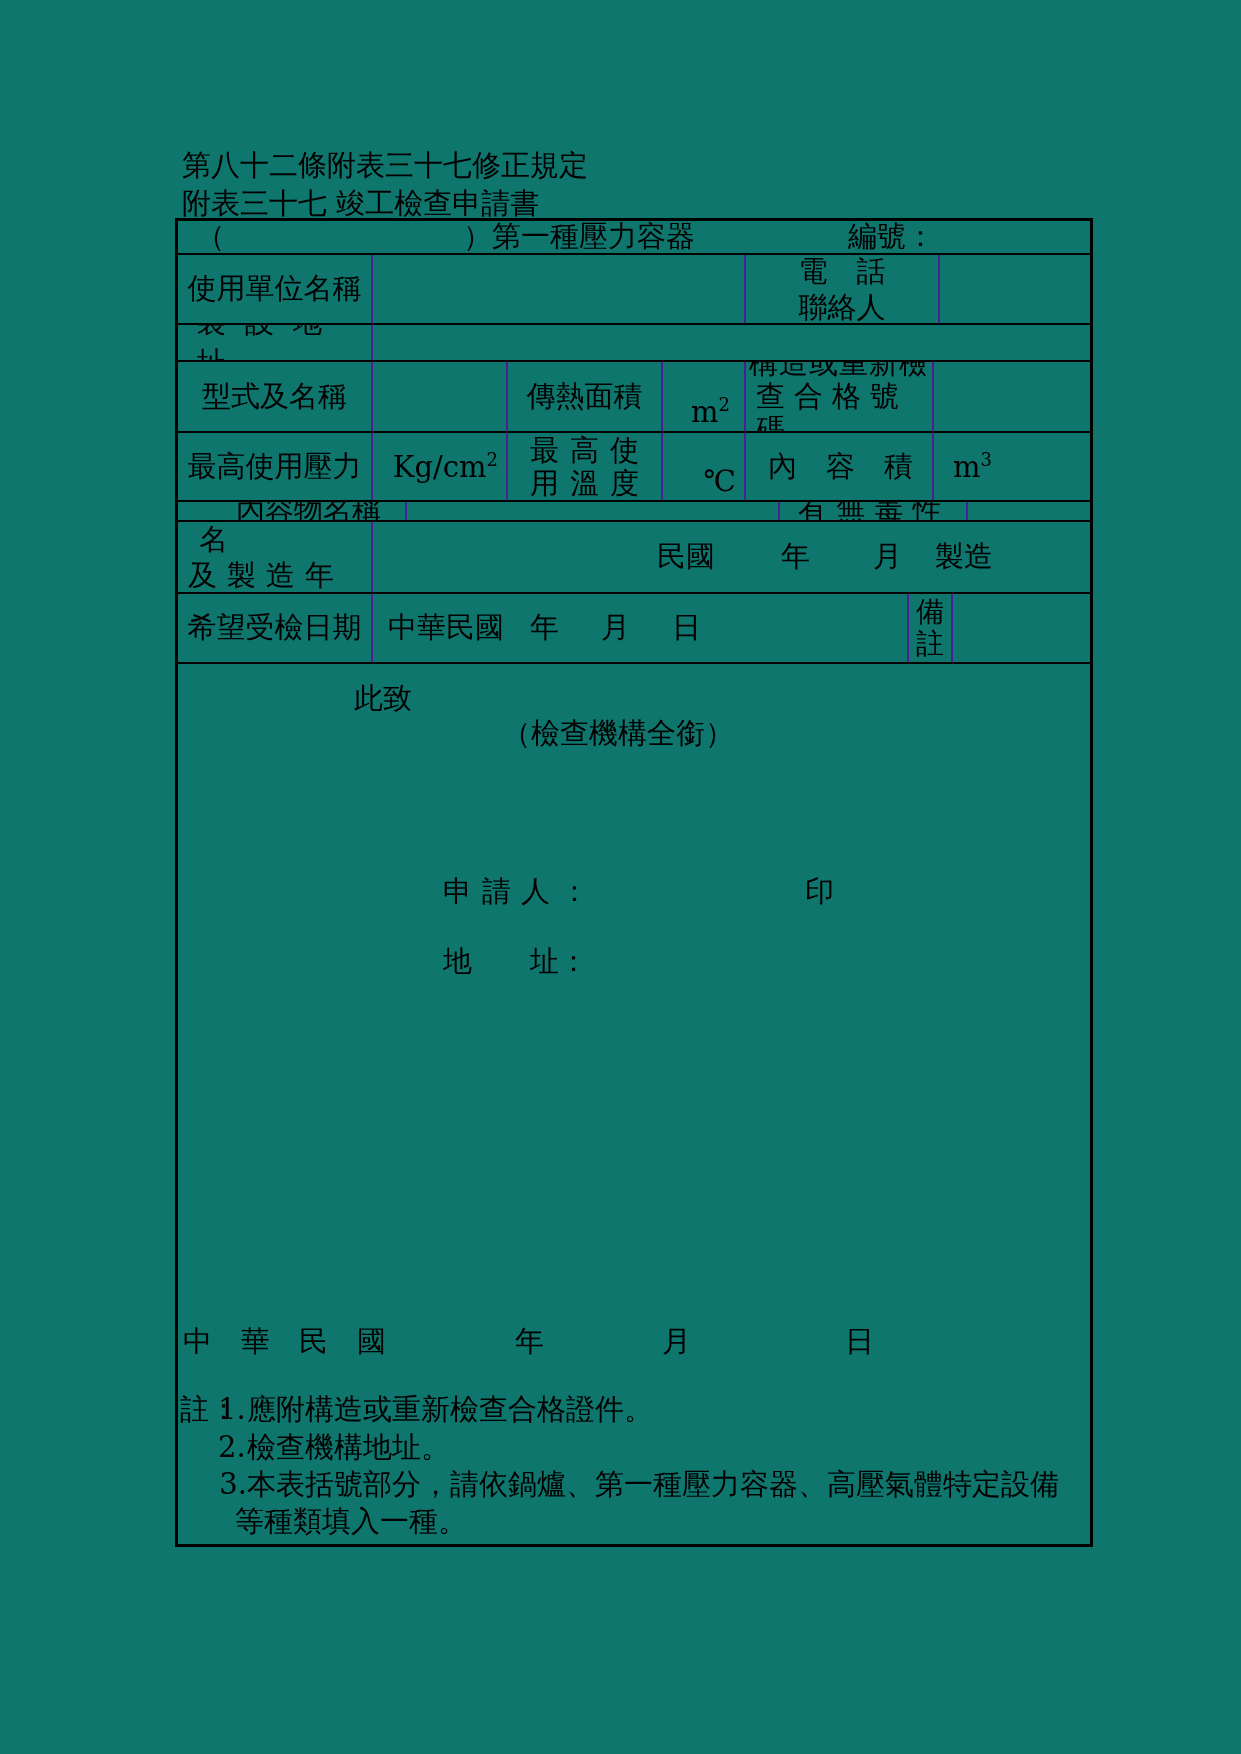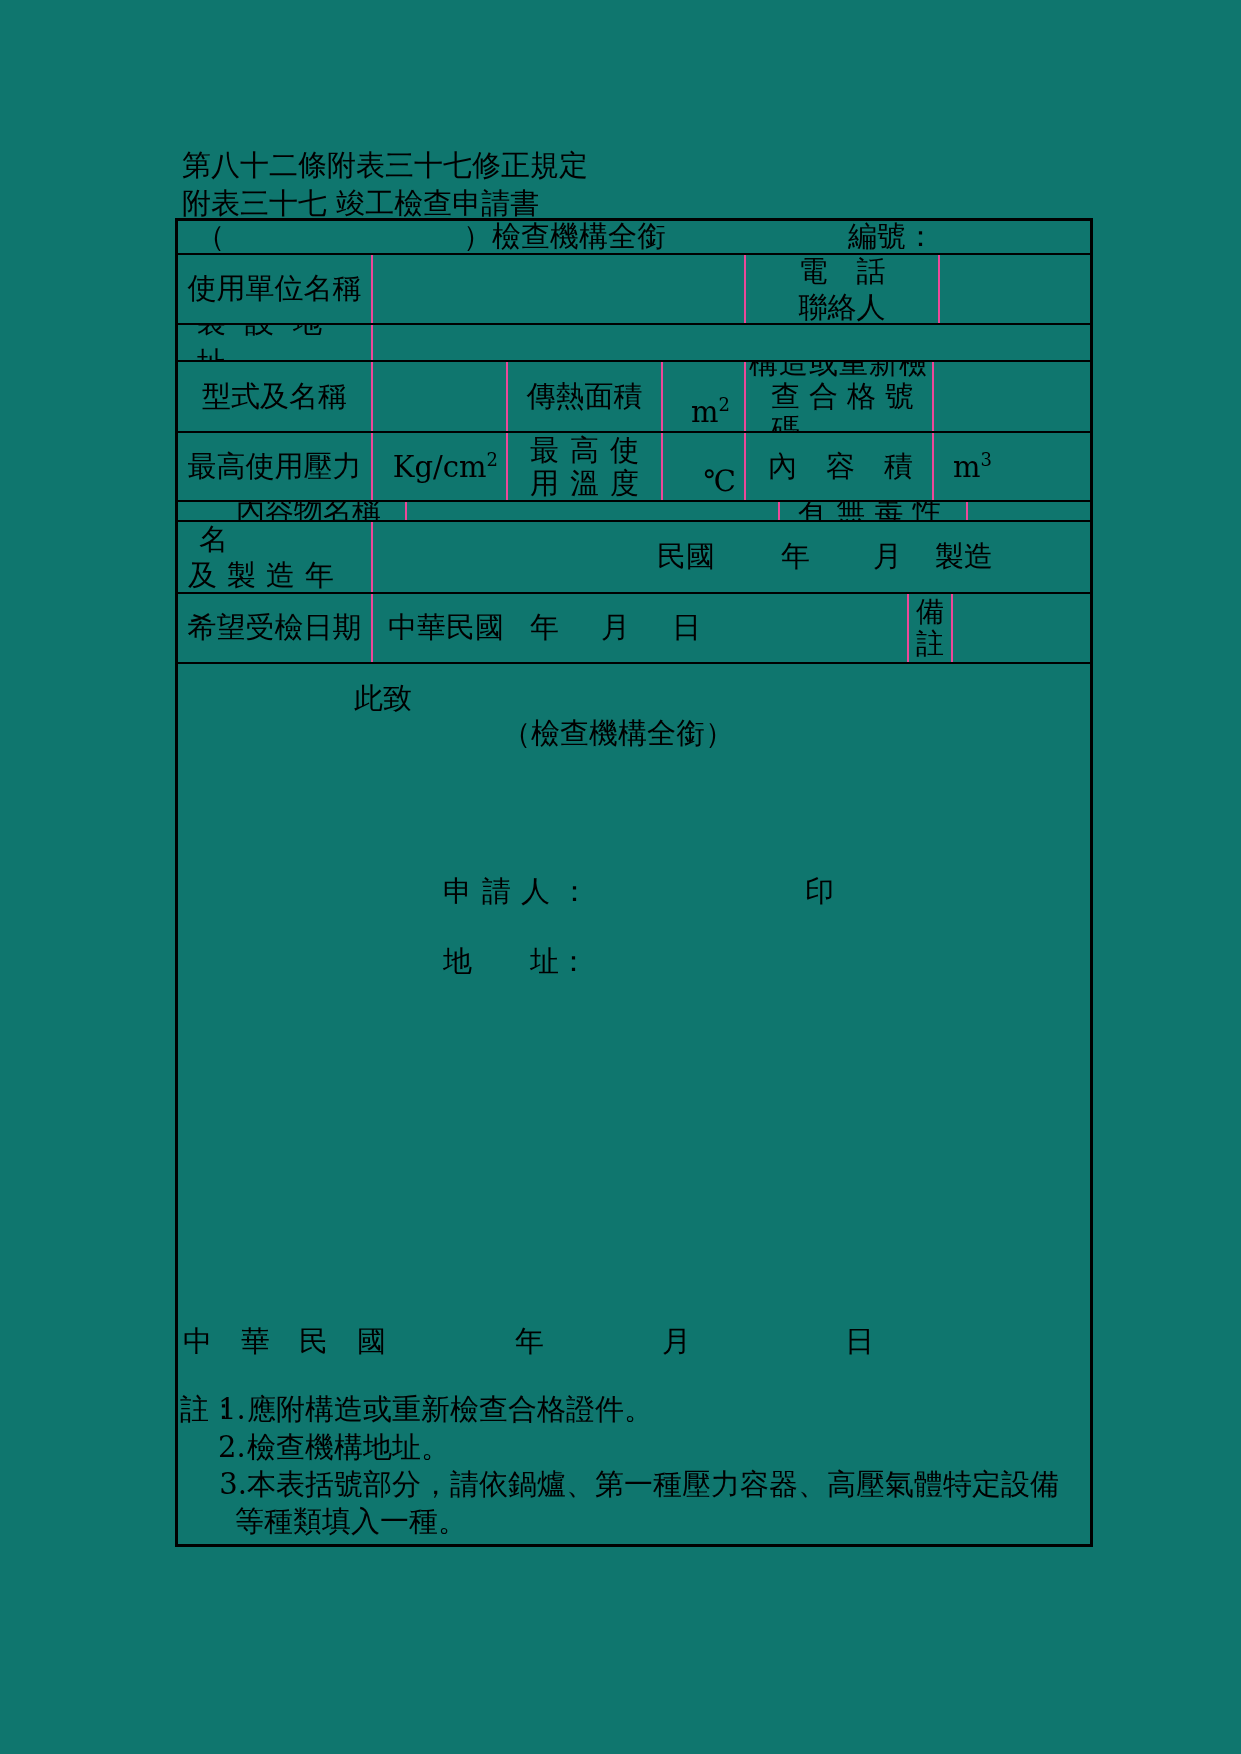--- a/index.html
+++ b/index.html
@@ -11,21 +11,21 @@
   }
   .heading { position:absolute; left:182px; top:146px; line-height:38px; white-space:nowrap; }
 
   .form-table {
     position:absolute; left:175px; top:218px; width:918px; height:1329px;
     border:3px solid #000; box-sizing:border-box;
     display:flex; flex-direction:column;
   }
   .row { display:flex; border-bottom:2px solid #000; box-sizing:border-box; position:relative; flex:0 0 auto; }
   .row:last-child { border-bottom:none; flex:1 1 auto; }
-  .cell { border-right:2px solid #ec4899; box-sizing:border-box; display:flex; align-items:center; justify-content:center; overflow:hidden; }
+  .cell { border-right:2px solid #4c1d95; box-sizing:border-box; display:flex; align-items:center; justify-content:center; overflow:hidden; }
   .cell.grow { flex:1 1 auto; border-right:none; }
   .col { flex-direction:column; }
   .w195{flex:0 0 195px;} .w373{flex:0 0 373px;} .w194{flex:0 0 194px;}
   .w135{flex:0 0 135px;} .w155{flex:0 0 155px;} .w83{flex:0 0 83px;}
   .w188{flex:0 0 188px;} .w536{flex:0 0 536px;} .w44{flex:0 0 44px;}
   .h34{height:34px;} .h70{height:70px;} .h37{height:37px;} .h71{height:71px;}
   .h69{height:69px;} .h36{height:20px;padding-left:34px;} .h72{height:72px;}
 
   .abs { position:absolute; white-space:nowrap; }
   .ls19 { letter-spacing:19px; padding-left:19px; }
@@ -54,21 +54,21 @@
   <div class="heading">
     <div>第八十二條附表三十七修正規定</div>
     <div>附表三十七 竣工檢查申請書</div>
   </div>
 
   <div class="form-table">
 
     <div class="row h34">
       <div class="cell grow" style="position:relative;">
         <span class="abs" style="left:18px;">（</span>
-        <span class="abs" style="left:285px;">）檢查機構全銜</span>
+        <span class="abs" style="left:285px;">）第一種壓力容器</span>
         <span class="abs" style="left:670px;">編號：</span>
       </div>
     </div>
 
     <div class="row h70">
       <div class="cell w195">使用單位名稱</div>
       <div class="cell w373"></div>
       <div class="cell w194 col line36">
         <div>電　話</div>
         <div>聯絡人</div>
@@ -83,21 +83,21 @@
 
     <div class="row h71">
       <div class="cell w195">型式及名稱</div>
       <div class="cell w135"></div>
       <div class="cell w155">傳熱面積</div>
       <div class="cell w83 unit-br">
         <span><span>m</span><span class="sup">2</span></span>
       </div>
       <div class="cell w188 col line33">
         <div class="ls1">構造或重新檢</div>
-        <div class="ls9" style="padding-left:25px;">查合格號碼</div>
+        <div class="ls9" style="padding-left:10px;">查合格號碼</div>
       </div>
       <div class="cell grow"></div>
     </div>
 
     <div class="row h69">
       <div class="cell w195">最高使用壓力</div>
       <div class="cell w135 right-pad">
         <span><span>Kg/cm</span><span class="sup">2</span></span>
       </div>
       <div class="cell w155 col line33 ls11" style="padding-left:11px;">

